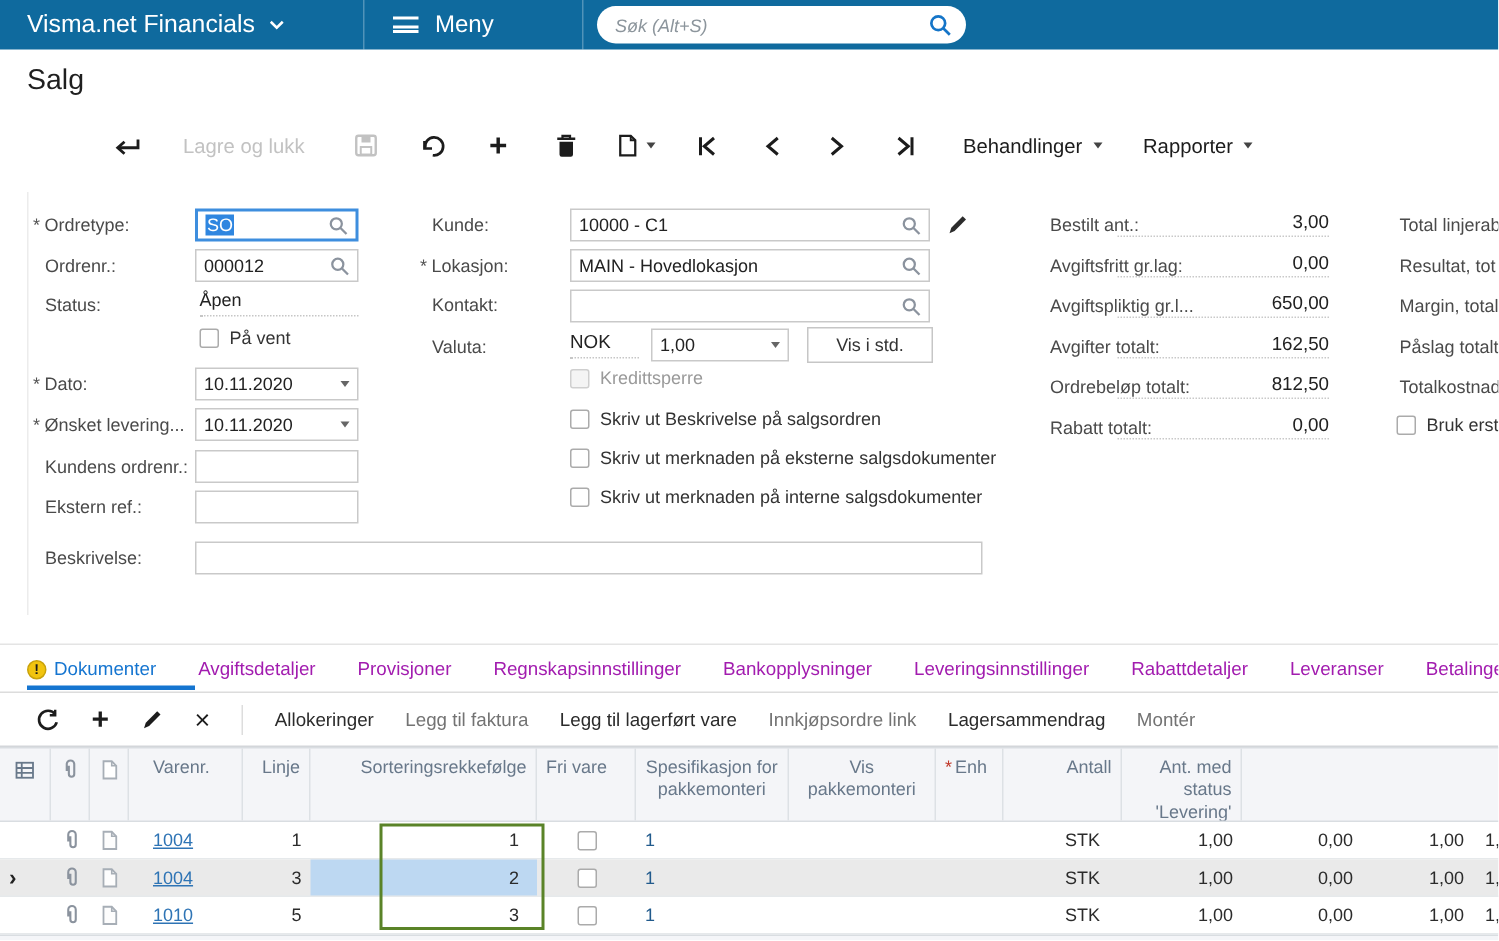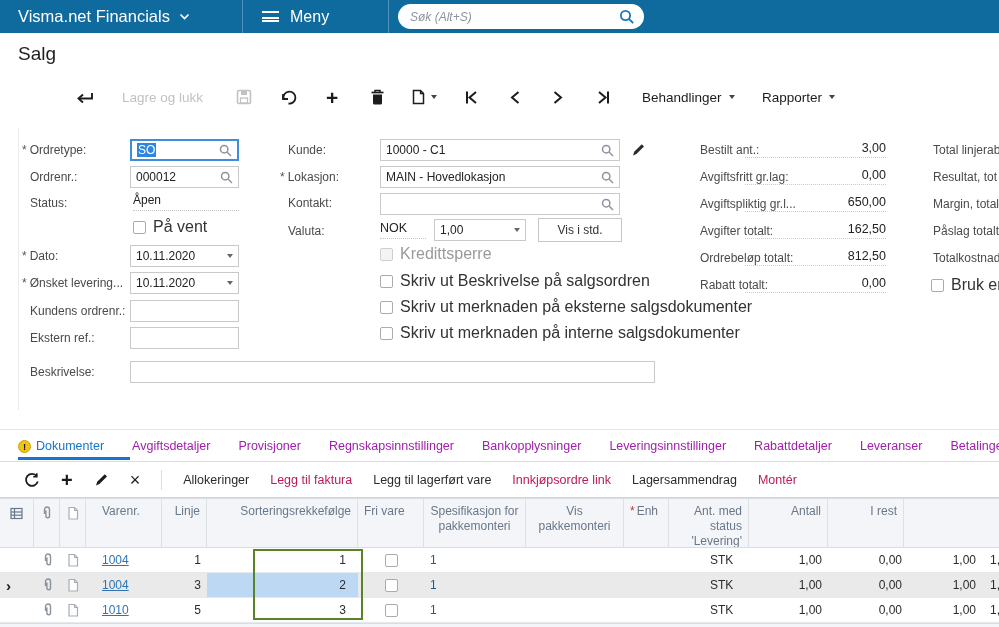--- a/index.html
+++ b/index.html
@@ -39,21 +39,21 @@
   .fld { border:1px solid #C9C9C9; height:22px; background:#fff; display:flex; align-items:center;
          padding:0 5px; font-size:12px; color:#222; }
   .fld.focus { border:2px solid #3E8EDE; }
   .fld .grow { flex:1; }
   .selhl { background:#2F86E0; color:#fff; padding:0 1px; }
   .fld input { border:none; outline:none; width:100%; font-size:12px; font-family:"Liberation Sans",sans-serif; }
   .dotted { border-bottom:1px dotted #c6c6c6; }
   .cb { width:13px; height:13px; border:1px solid #ABABAB; background:#fff; border-radius:2px;
         display:inline-block; flex:0 0 auto; }
   .cb.dis { border-color:#cfcfcf; background:#f4f4f4; }
-  .cbrow { display:flex; align-items:center; gap:7px; font-size:16px; color:#333; white-space:nowrap; }
+  .cbrow { display:flex; align-items:center; gap:7px; font-size:12px; color:#333; white-space:nowrap; }
   .cbrow.dis { color:#9a9a9a; }
   .btn { border:1px solid #C6C6C6; background:#fff; height:24px; display:flex; align-items:center;
          justify-content:center; font-size:12px; color:#333; cursor:pointer; }
   .totlbl { font-size:12px; color:#4a4a4a; white-space:nowrap; }
   .totval { font-size:12.5px; color:#222; text-align:right; border-bottom:1px dotted #c9c9c9;
             padding-bottom:2px; }
 
   
   .tabs { left:18px; top:434px; display:flex; gap:28px; align-items:center; height:24px; white-space:nowrap; }
   .tab { font-size:12.5px; color:#a21caf; display:flex; align-items:center; gap:5px; cursor:pointer; }
@@ -61,21 +61,21 @@
   .warnico { width:13px; height:13px; border-radius:50%; background:#F1C40F; border:1px solid #C9A20A;
              color:#1a1a1a; font-size:9.5px; font-weight:bold; display:flex; align-items:center; justify-content:center; }
   .tab-underline { left:18px; top:457px; width:112px; height:3px; background:#1575D0; }
   .hline { background:#E4E4E4; height:1px; }
 
   
   .gridbar { left:0; top:461px; width:999px; height:37px; background:#fff;
              border-top:1px solid #DCDCDC; border-bottom:1px solid #D3D6DA;
              display:flex; align-items:center; gap:21px; padding-left:24px; white-space:nowrap; }
   .gb-btn { font-size:12.5px; color:#2b2b2b; cursor:pointer; }
-  .gb-btn.dis { color:#be185d; }
+  .gb-btn.dis { color:#737373; }
   .vsep { width:1px; height:20px; background:#ddd; }
   .glyphbtn { font-size:19px; color:#1c1c1c; line-height:1; cursor:pointer; }
 
   
   .tbl { left:0; top:498px; width:1054px; }
   .thead { display:flex; height:50px; background:#F4F5F8; border-top:1px solid #D9DDE1;
            border-bottom:1px solid #D9DDE1; }
   .th { font-size:12px; color:#68788A; border-right:1px solid #DDE1E5; padding:5px 6px 0 6px;
         overflow:hidden; line-height:1.25; }
   .tr { display:flex; height:25px; border-bottom:1px solid #E6E9EB; background:#fff; }
@@ -418,23 +418,22 @@
       </div>
       <div class="th c-var" style="padding-left:16px">Varenr.</div>
       <div class="th c-lin ra" style="text-align:right">Linje</div>
       <div class="th c-sort" style="text-align:right">Sorteringsrekkefølge</div>
       <div class="th c-fri">Fri vare</div>
       <div class="th c-spes" style="text-align:center">Spesifikasjon for pakkemonteri</div>
       <div class="th c-vis" style="text-align:center">Vis pakkemonteri</div>
       <div class="th c-enh">
         <span class="redreq">*</span><span>Enh</span>
       </div>
+      <div class="th c-ant" style="text-align:right">Antall</div>
       <div class="th c-lev" style="text-align:right">Ant. med status 'Levering'</div>
-      <div class="th c-ant" style="text-align:right">Antall</div>
-      <div class="th c-rest" style="text-align:right">I rest</div>
       <div class="th c-ext"></div>
     </div>
 
     <div class="tr">
       <div class="td c-sel"></div>
       <div class="td c-clip ctr">
         <svg width="11" height="14">
             <path d="M3.5 8 V3.5 a2.5 2.5 0 0 1 5 0 V10 a1.8 1.8 0 0 1 -3.6 0 V4.5" stroke="#8b939e" stroke-width="1.4" fill="none"></path>
           </svg>
       </div>

